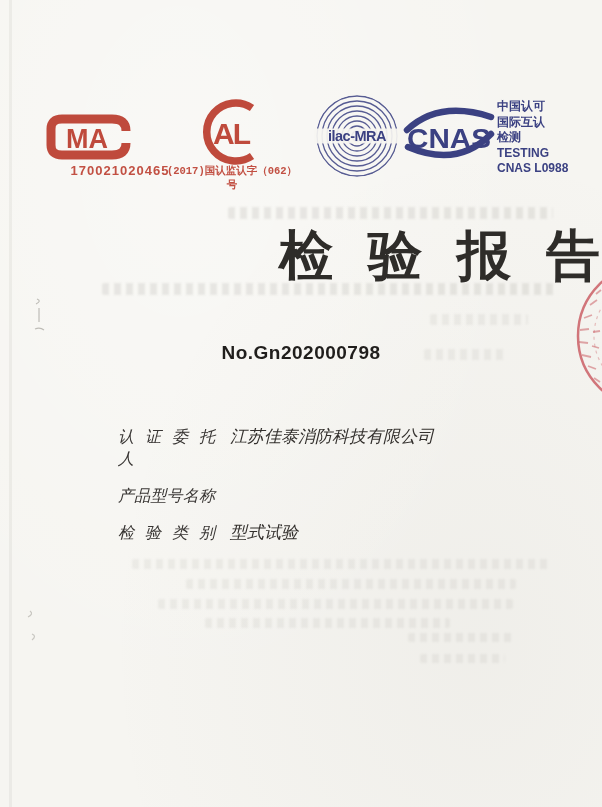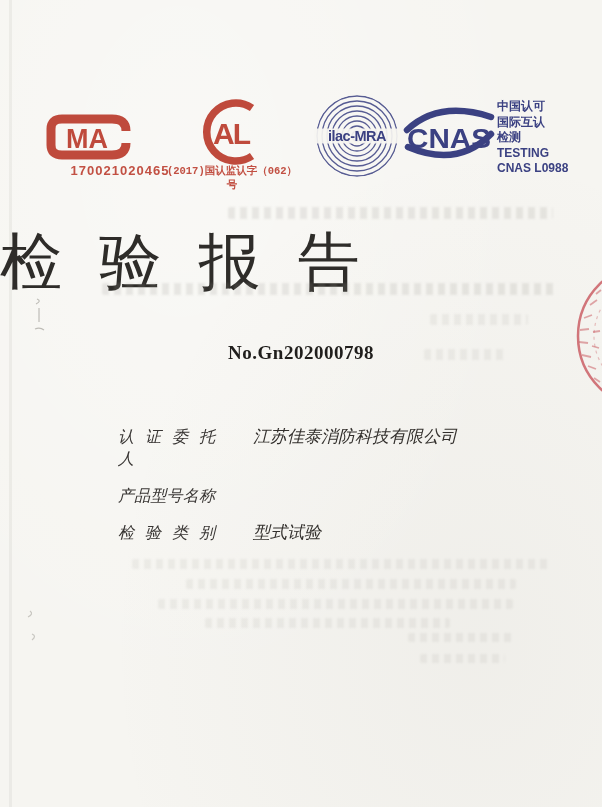--- a/index.html
+++ b/index.html
@@ -23,35 +23,35 @@
     font-family:"Liberation Sans","DejaVu Sans",sans-serif;
   }
   .cma-number{left:58px;top:163px;width:124px;font-size:13px;letter-spacing:1px;}
   .cal-number{left:163px;top:164px;width:138px;font-size:10.5px;letter-spacing:0;font-family:Liberation Mono, monospace;}
   .cnas-textblock{
     position:absolute;left:497px;top:99px;width:90px;
     color:#3b4182;font-weight:bold;font-size:12px;line-height:15.5px;
   }
   
   .report-title{
-    position:absolute;left:0;right:0;top:220px;text-align:left;
-    font-size:62px;font-weight:normal;color:#2e2c29;word-spacing:16px;letter-spacing:2px;
+    position:absolute;left:0;right:0;top:220px;text-align:right;
+    font-size:54px;font-weight:bold;color:#2e2c29;word-spacing:16px;letter-spacing:2px;
   }
   .report-no{
     position:absolute;left:0;right:0;top:342px;text-align:center;
-    font-family:Liberation Serif, serif;
+    font-family:Liberation Sans, sans-serif;
     font-size:19px;font-weight:bold;color:#201e1c;letter-spacing:.5px;
   }
   .fields{position:absolute;left:118px;top:426px;}
   .field-row{display:flex;margin-bottom:15px;line-height:22px;font-style:italic;}
   .field-label{
     width:97px;font-size:16px;color:#38settings3533;color:#383533;
     text-align:justify;text-align-last:justify;flex:none;
   }
-  .field-value{margin-left:38px;font-size:17px;color:#33302d;white-space:nowrap;}
+  .field-value{margin-left:15px;font-size:17px;color:#33302d;white-space:nowrap;}
   .footer-line{
     position:absolute;left:0;right:0;top:722px;text-align:center;
     font-size:14.5px;font-weight:bold;color:#403d39;letter-spacing:.5px;
   }
   
   .smudge{
     position:absolute;filter:blur(1.2px);opacity:.45;border-radius:2px;
     background:repeating-linear-gradient(90deg, rgba(150,148,140,.38) 0 7px, rgba(150,148,140,0) 7px 12px);
   }
   .smudge.light{opacity:.3;}

